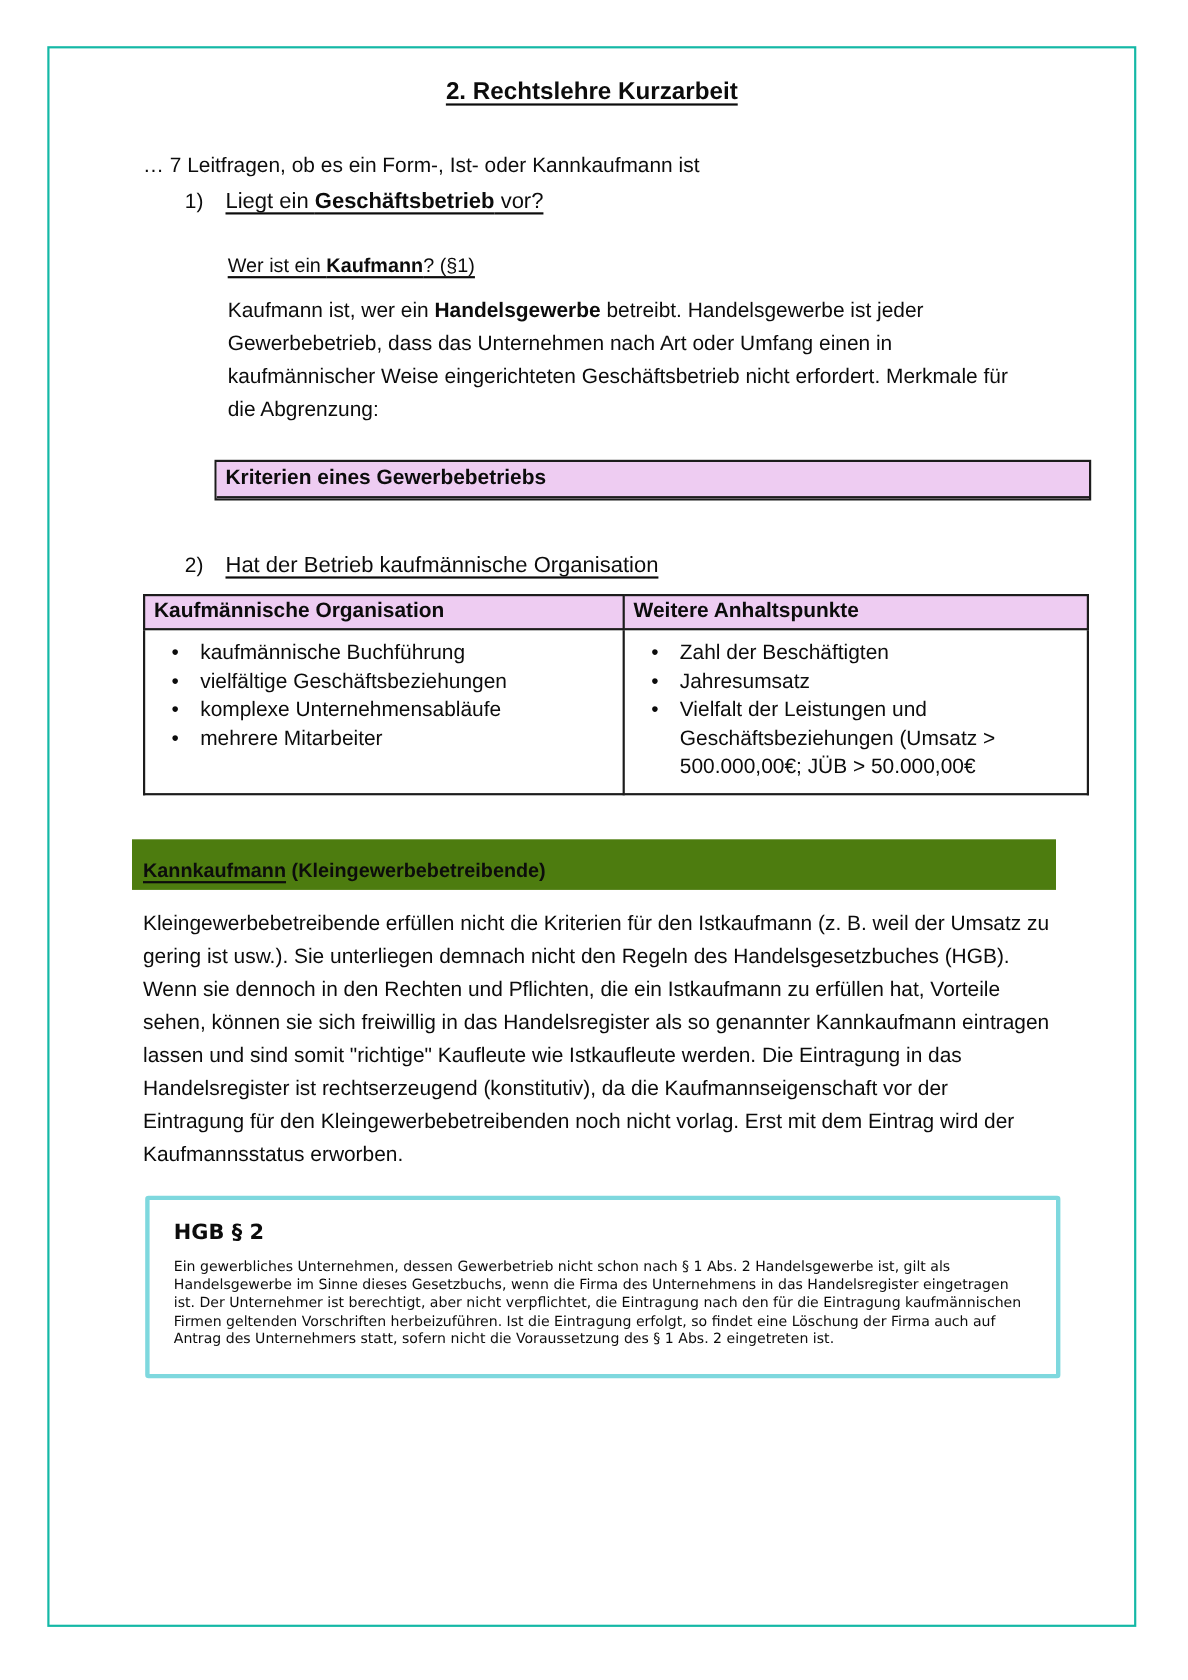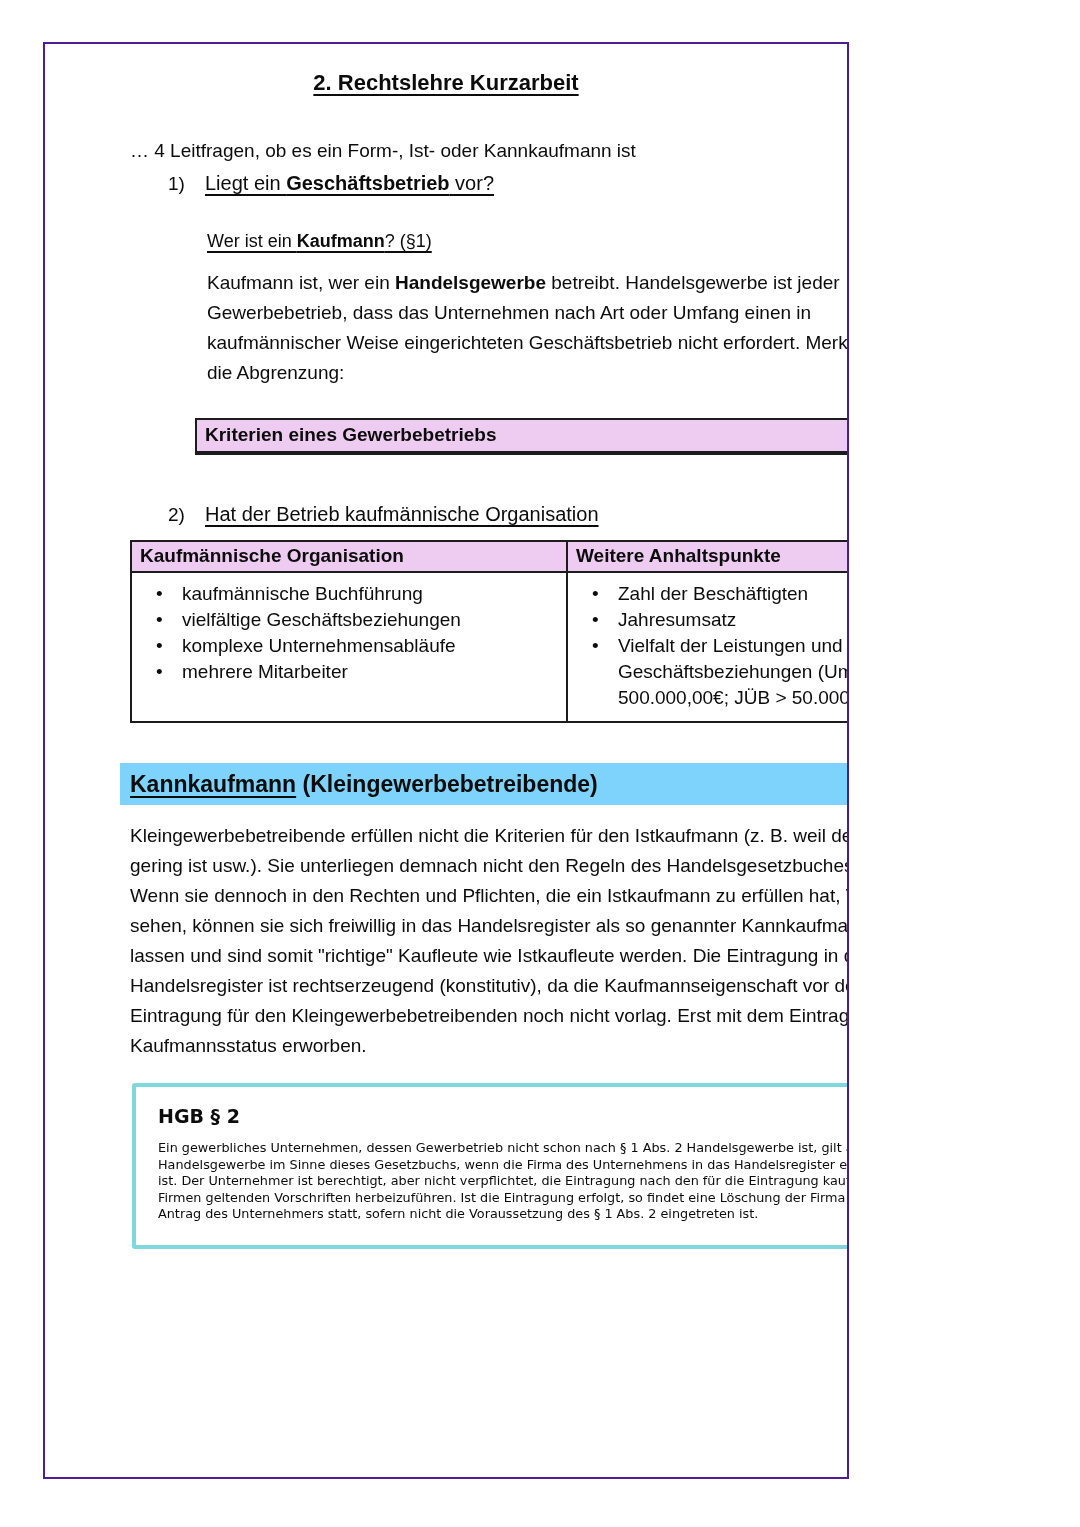--- a/index.html
+++ b/index.html
@@ -3,22 +3,22 @@
 <meta charset="utf-8">
 <style>
   html,body { margin:0; padding:0; background:#ffffff; }
   body {
     width:1080px; height:1527px; position:relative;
     font-family:"Liberation Sans", sans-serif;
     color:#0c0c0c;
   }
   .frame {
     position:absolute; left:43px; top:42px;
-    width:806px; height:1437px;
-    border:2px solid #4c1d95;
+    width:990px; height:1437px;
+    border:2px solid #14b8a6;
     box-sizing:border-box;
     background:#ffffff;
     overflow:hidden;
   }
   .title {
     margin:26px 0 0 0;
     text-align:center;
     font-size:22px; font-weight:bold;
   }
   .u {
@@ -70,23 +70,23 @@
   .t2 .c1 { width:418px; }
   .t2 .c2 { width:404px; }
   .t2 td { vertical-align:top; padding:8px 6px 10px 0; }
   .t2 ul.blist { padding-left:50px; }
   .t2 ul.blist li { line-height:26px; padding-right:4px; }
 
   
   .kann {
     margin:40px 0 0 75px; width:840px;
     box-sizing:border-box;
-    background:#7dd3fc;
-    padding:8px 8px 7px 10px;
-    font-size:23px; font-weight:bold;
+    background:#4d7c0f;
+    padding:18px 8px 7px 10px;
+    font-size:18px; font-weight:bold;
   }
 
   
   .hgb {
     margin:22px 0 0 87px; width:832px;
     box-sizing:border-box;
     border:4px solid #7ed8de;
     border-radius:3px;
     padding:18px 22px 22px 22px;
     font-family:"DejaVu Sans", sans-serif;
@@ -95,21 +95,21 @@
   .hgb-body { font-size:12.8px; line-height:16.5px; margin:0; }
   b { font-weight:bold; }
 </style>
 </head>
 <body>
 
 <div class="frame">
 
   <h1 class="title"><span class="u">2. Rechtslehre Kurzarbeit</span></h1>
 
-  <p class="intro">… 4 Leitfragen, ob es ein Form-, Ist- oder Kannkaufmann ist</p>
+  <p class="intro">… 7 Leitfragen, ob es ein Form-, Ist- oder Kannkaufmann ist</p>
 
   <div class="numitem">
     <span class="num">1)</span><span class="u q"><span>Liegt ein </span><b>Geschäftsbetrieb</b><span> vor?</span></span>
   </div>
 
   <div class="subheading">
     <span class="u"><span>Wer ist ein </span><b>Kaufmann</b><span>? (§1)</span></span>
   </div>
 
   <p class="p1"><span>Kaufmann ist, wer ein </span><b>Handelsgewerbe</b><span> betreibt. Handelsgewerbe ist jeder Gewerbebetrieb, dass das Unternehmen nach Art oder Umfang einen in kaufmännischer Weise eingerichteten Geschäftsbetrieb nicht erfordert. Merkmale für die Abgrenzung:</span></p>

